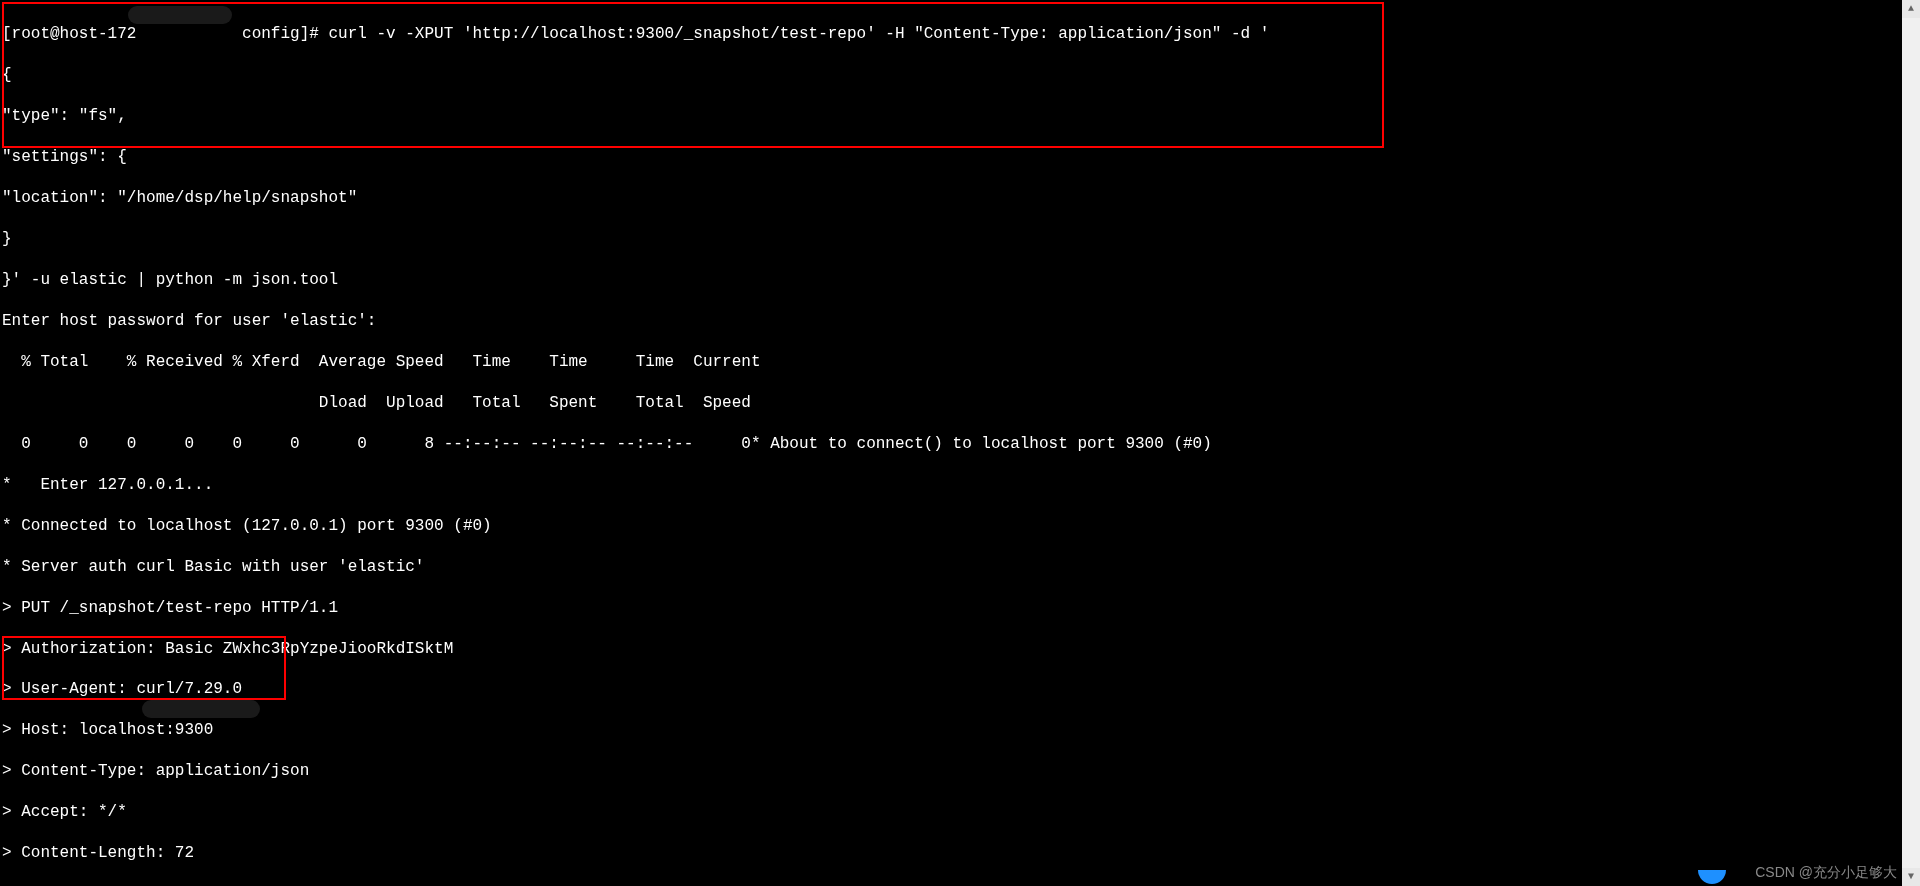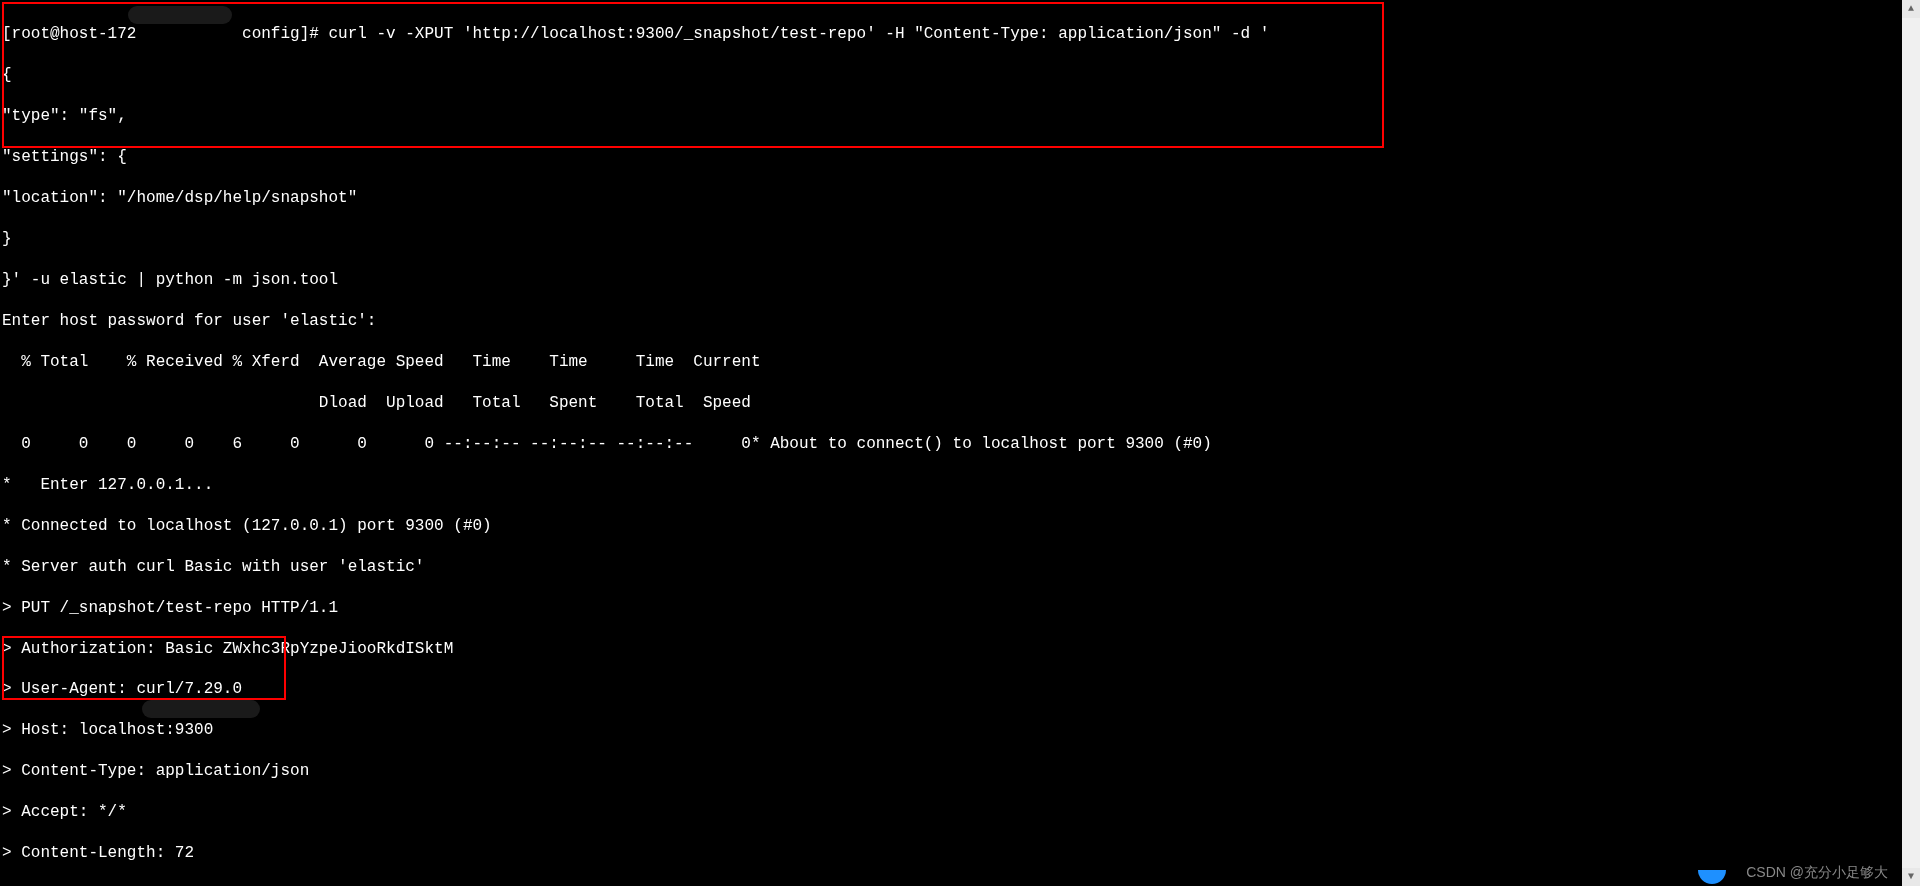--- a/index.html
+++ b/index.html
@@ -79,21 +79,21 @@
       justify-content: center;
       font-size: 10px;
       color: #666;
       position: absolute;
     }
     .scrollbar-arrow.up { top: 0; }
     .scrollbar-arrow.down { bottom: 0; }
     .watermark {
       position: absolute;
       bottom: 4px;
-      right: 32px;
+      right: 23px;
       color: #888;
       font-size: 14px;
       font-family: sans-serif;
     }
     .blue-circle {
       position: absolute;
       bottom: 2px;
       right: 194px;
       width: 28px;
       height: 28px;
@@ -109,21 +109,21 @@
 <div>[root@host-172           config]# curl -v -XPUT 'http://localhost:9300/_snapshot/test-repo' -H "Content-Type: application/json" -d '</div>
 <div>{</div>
 <div>"type": "fs",</div>
 <div>"settings": {</div>
 <div>"location": "/home/dsp/help/snapshot"</div>
 <div>}</div>
 <div>}' -u elastic | python -m json.tool</div>
 <div>Enter host password for user 'elastic':</div>
 <div>  % Total    % Received % Xferd  Average Speed   Time    Time     Time  Current</div>
 <div>                                 Dload  Upload   Total   Spent    Total  Speed</div>
-<div>  0     0    0     0    6     0      0      0 --:--:-- --:--:-- --:--:--     0* About to connect() to localhost port 9300 (#0)</div>
+<div>  0     0    0     0    0     0      0      8 --:--:-- --:--:-- --:--:--     0* About to connect() to localhost port 9300 (#0)</div>
 <div>*   Enter 127.0.0.1...</div>
 <div>* Connected to localhost (127.0.0.1) port 9300 (#0)</div>
 <div>* Server auth curl Basic with user 'elastic'</div>
 <div>&gt; PUT /_snapshot/test-repo HTTP/1.1</div>
 <div>&gt; Authorization: Basic ZWxhc3RpYzpeJiooRkdISktM</div>
 <div>&gt; User-Agent: curl/7.29.0</div>
 <div>&gt; Host: localhost:9300</div>
 <div>&gt; Content-Type: application/json</div>
 <div>&gt; Accept: */*</div>
 <div>&gt; Content-Length: 72</div>

